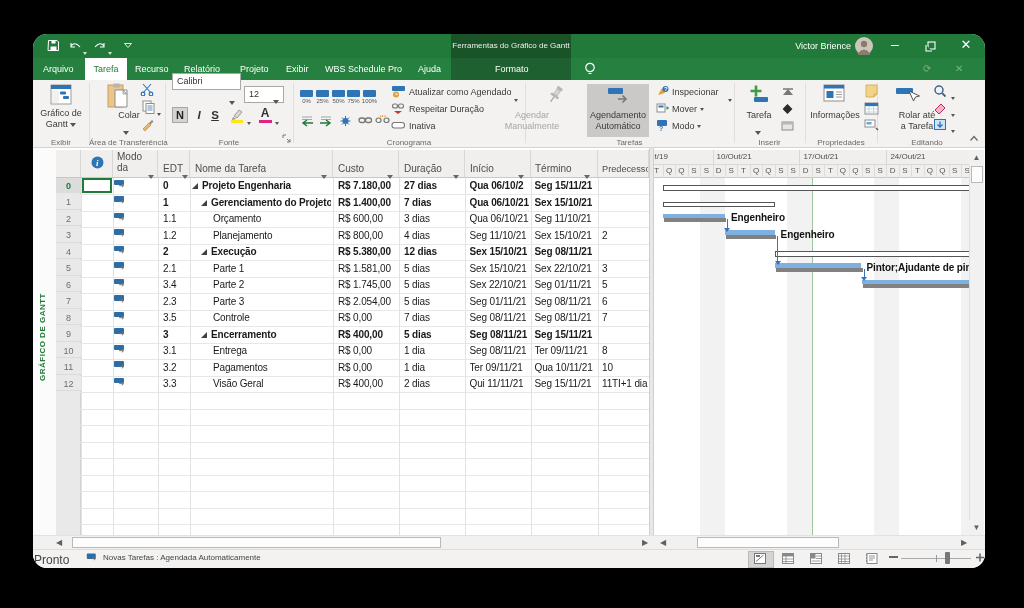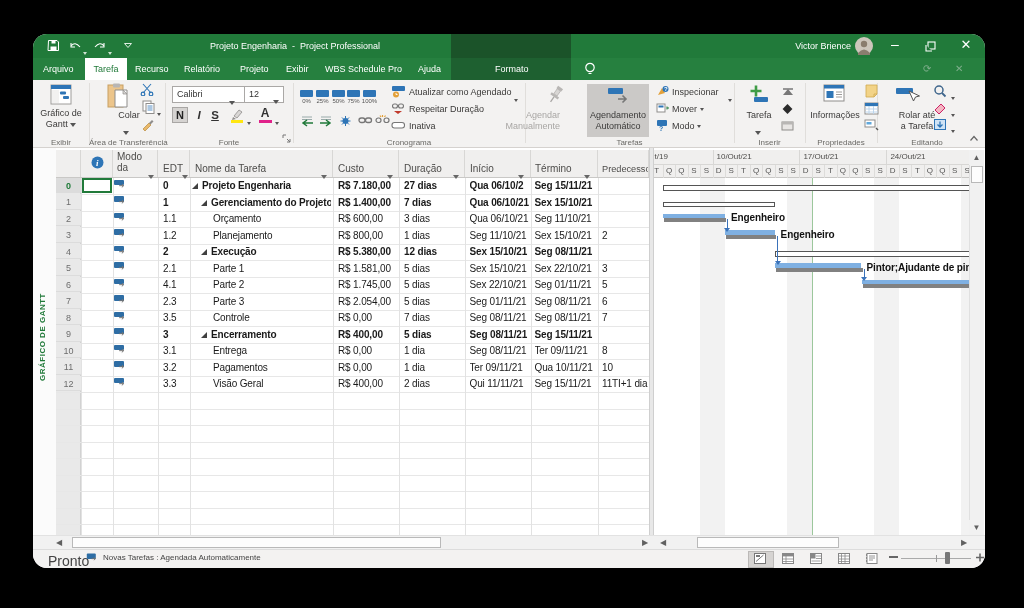--- a/index.html
+++ b/index.html
@@ -34,37 +34,37 @@
 .wc{position:absolute;top:0;height:24px;color:#fff;font-size:13px;text-align:center;line-height:22px;width:30px}
 .modeicon{position:absolute;width:16px;height:11px}
 .mi1{position:absolute;left:0;top:0;width:10px;height:5.5px;background:#2e6da4;border-radius:1px}
 .mi2{position:absolute;left:5px;top:4px;width:7px;height:5px}
 .dd{display:inline-block;width:0;height:0;border-left:3px solid transparent;border-right:3px solid transparent;border-top:4px solid #777;vertical-align:middle}
 .combo{position:absolute;background:#fff;border:1px solid #aaa8a6;font-size:9px;color:#333;padding:2px 4px}
 </style></head><body>
 <div class="win">
 <div class="tb"></div>
 <div class="a" style="left:418px;top:0;width:120px;height:24px;background:#1b5329"></div>
+<div class="a" style="left:418px;top:0;width:120px;height:24px;color:#e8f2e9;font-size:8px;text-align:center;line-height:24px;white-space:nowrap;overflow:hidden">Ferramentas do Gráfico de Gantt</div>
 <svg class="a" style="left:14px;top:5px" width="13" height="13" viewBox="0 0 13 13">
 <path d="M1.5 1.5 h8.5 l1.5 1.5 v8.5 h-10.5 z" fill="none" stroke="#fff" stroke-width="1"></path>
 <rect x="3.5" y="7.5" width="6" height="3.5" fill="#fff"></rect>
       <rect x="4.5" y="1.5" width="4" height="3" fill="#fff"></rect>
     </svg>
 <svg class="a" style="left:36px;top:6px" width="12" height="11" viewBox="0 0 12 11">
 <path d="M2 3 v4 h4 M2 6 q4 -5 9 1" fill="none" stroke="#fff" stroke-width="1.1"></path>
     </svg>
 <div class="a" style="left:50px;top:10px"><span class="dd" style="border-top-color:#cfe3d2;border-left-width:2.5px;border-right-width:2.5px;border-top-width:3px"></span></div>
 <svg class="a" style="left:61px;top:6px" width="12" height="11" viewBox="0 0 12 11">
 <path d="M10 3 v4 h-4 M10 6 q-4 -5 -9 1" fill="none" stroke="#fff" stroke-width="1.1"></path>
     </svg>
 <div class="a" style="left:75px;top:10px"><span class="dd" style="border-top-color:#cfe3d2;border-left-width:2.5px;border-right-width:2.5px;border-top-width:3px"></span></div>
 <svg class="a" style="left:90px;top:7px" width="10" height="9" viewBox="0 0 10 9">
 <path d="M1.5 2.5 h7 l-3.5 4 z" fill="none" stroke="#dfeee2" stroke-width="1"></path>
     </svg>
-<div class="a" style="left:112px;top:0;width:300px;height:24px;line-height:24px;text-align:center;color:#fff;font-size:9px;white-space:nowrap">Projeto Engenharia&nbsp; - &nbsp;Project Professional</div>
 <div class="a" style="left:742px;top:0;width:76px;height:24px;line-height:24px;color:#fff;font-size:9px;text-align:right">Victor Brience</div>
 <svg class="a" style="left:822px;top:3px" width="18" height="18" viewBox="0 0 18 18">
 <circle cx="9" cy="9" r="9" fill="#cdc6bc"></circle>
 <circle cx="9" cy="7" r="3.2" fill="#8a7d6e"></circle>
 <path d="M3 16 q6 -7 12 0 v2 h-12 z" fill="#8a7d6e"></path>
     </svg>
 <div class="wc" style="left:847px;font-size:14px;line-height:20px">–</div>
 <svg class="a" style="left:892px;top:7px" width="11" height="11" viewBox="0 0 11 11">
 <rect x="3" y="1" width="7" height="7" fill="none" stroke="#fff" stroke-width="1.1"></rect>
 <path d="M1 4 v6 h6" fill="#1f7537" stroke="#fff" stroke-width="1.1"></path>
@@ -128,21 +128,21 @@
 <svg class="a" style="left:109px;top:66px" width="13" height="14" viewBox="0 0 13 14">
 <rect x="1" y="1" width="8" height="10" fill="#fff" stroke="#8f8d8b"></rect>
 <rect x="4" y="3.5" width="8" height="10" fill="#fff" stroke="#8f8d8b"></rect>
 <path d="M5.5 6 h5 M5.5 8 h5 M5.5 10 h5" stroke="#2e75b6" stroke-width=".8"></path>
     </svg>
 <div class="a" style="left:124px;top:71px"><span class="dd" style="border-top-color:#555;border-left-width:2.5px;border-right-width:2.5px;border-top-width:3px"></span></div>
 <svg class="a" style="left:108px;top:84px" width="13" height="13" viewBox="0 0 13 13">
 <path d="M2 11 l6-6 2 2 -6 6 z" fill="#e9b96b" stroke="#b98b3f" stroke-width=".7"></path>
 <path d="M8 5 l3-3 1.5 1.5 -3 3 z" fill="#8f8d8b"></path>
     </svg>
-<div class="combo" style="left:139px;top:52px;width:82px;height:17px">Calibri</div>
+<div class="combo" style="left:139px;top:39px;width:69px;height:17px">Calibri</div>
 <div class="a" style="left:196px;top:59px"><span class="dd" style="border-top-color:#555"></span></div>
 <div class="combo" style="left:211px;top:52px;width:40px;height:17px">12</div>
 <div class="a" style="left:240px;top:58px"><span class="dd" style="border-top-color:#555"></span></div>
 <div class="a" style="left:139px;top:73px;width:16px;height:16px;background:#d5d3d1;border:1px solid #a8a6a4;font-weight:bold;font-size:11px;text-align:center;line-height:15px;color:#222">N</div>
 <div class="a" style="left:159px;top:73px;width:14px;height:16px;font-style:italic;font-size:11.5px;font-weight:bold;text-align:center;line-height:16px;color:#333">I</div>
 <div class="a" style="left:175px;top:73px;width:14px;height:16px;font-size:11.5px;font-weight:bold;text-align:center;line-height:16px;color:#333;text-decoration:underline">S</div>
 <svg class="a" style="left:196px;top:73px" width="16" height="16" viewBox="0 0 16 16">
 <path d="M5 9 l5-6 3 2 -5 6 z" fill="#d9d7d5" stroke="#8f8d8b" stroke-width=".8"></path>
 <path d="M4 10 l3 2 -4 1 z" fill="#8f8d8b"></path>
 <rect x="2" y="13" width="12" height="3" fill="#ffe611"></rect>
@@ -203,21 +203,21 @@
     </svg>
 <div class="rbtxt" style="left:376px;top:87px">Inativa</div>
 <svg class="a" style="left:513px;top:50px" width="20" height="22" viewBox="0 0 20 22">
 <g transform="rotate(35 10 10)">
         <rect x="7" y="2" width="6" height="3" fill="#b8b6b4"></rect>
 <rect x="8" y="5" width="4" height="6" fill="#d8d6d4" stroke="#a8a6a4" stroke-width=".6"></rect>
 <rect x="5.5" y="11" width="9" height="2.5" fill="#b8b6b4"></rect>
 <path d="M10 13.5 v6" stroke="#a8a6a4" stroke-width="1.3"></path>
       </g>
     </svg>
-<div class="rbtxt" style="left:471px;top:76px;width:56px;text-align:right;color:#a8a6a4">Agendar<br>Manualmente</div>
+<div class="rbtxt" style="left:471px;top:76px;width:56px;text-align:center;color:#a8a6a4">Agendar<br>Manualmente</div>
 <div class="a" style="left:554px;top:50px;width:62px;height:53px;background:#cbc9c7"></div>
 <svg class="a" style="left:573px;top:52px" width="24" height="18" viewBox="0 0 24 18">
 <rect x="2" y="2" width="15" height="6" fill="#2e75b6" rx="1"></rect>
 <path d="M12 13 h8 M16.5 9.5 l3.5 3.5 -3.5 3.5" stroke="#777" stroke-width="1.6" fill="none"></path>
     </svg>
 <div class="rbtxt" style="left:554px;top:76px;width:62px;text-align:center">Agendamento<br>Automático</div>
 <svg class="a" style="left:623px;top:51px" width="13" height="12" viewBox="0 0 13 12">
 <path d="M2 10 l4 -7 3 5 z" fill="#e3a13a"></path>
       <circle cx="9.5" cy="4" r="3" fill="#2e75b6"></circle>
 <text x="8" y="6.3" font-size="6" fill="#fff" font-weight="bold">?</text>
@@ -406,21 +406,21 @@
 <div class="num" style="top:193.0px;height:15.5px;line-height:16px;">3</div>
 <div class="modeicon" style="left:81px;top:195.2px">
       <div class="mi1"></div>
 <svg class="mi2" width="8" height="6" viewBox="0 0 8 6">
         <path d="M0 2 h5 M3.2 0 l2.3 2 -2.3 2" fill="none" stroke="#737373" stroke-width="1.2"></path>
       </svg>
     </div>
 <div class="cell " style="left:130px;top:195.5px;width:26px">1.2</div>
 <div class="cell " style="left:180px;top:195.5px;width:118px">Planejamento</div>
 <div class="cell " style="left:305px;top:195.5px;width:59px">R$ 800,00</div>
-<div class="cell " style="left:371px;top:195.5px;width:59px">1 dias</div>
+<div class="cell " style="left:371px;top:195.5px;width:59px">4 dias</div>
 <div class="cell " style="left:436.5px;top:195.5px;width:61px">Seg 11/10/21</div>
 <div class="cell " style="left:501.5px;top:195.5px;width:61px">Sex 15/10/21</div>
 <div class="cell" style="left:569px;top:195.5px;width:46px">2</div>
 <div class="num" style="top:209.5px;height:15.5px;line-height:16px;">4</div>
 <div class="modeicon" style="left:81px;top:211.7px">
       <div class="mi1"></div>
 <svg class="mi2" width="8" height="6" viewBox="0 0 8 6">
         <path d="M0 2 h5 M3.2 0 l2.3 2 -2.3 2" fill="none" stroke="#737373" stroke-width="1.2"></path>
       </svg>
     </div>
@@ -446,21 +446,21 @@
 <div class="cell " style="left:436.5px;top:228.5px;width:61px">Sex 15/10/21</div>
 <div class="cell " style="left:501.5px;top:228.5px;width:61px">Sex 22/10/21</div>
 <div class="cell" style="left:569px;top:228.5px;width:46px">3</div>
 <div class="num" style="top:242.5px;height:15.5px;line-height:16px;">6</div>
 <div class="modeicon" style="left:81px;top:244.7px">
       <div class="mi1"></div>
 <svg class="mi2" width="8" height="6" viewBox="0 0 8 6">
         <path d="M0 2 h5 M3.2 0 l2.3 2 -2.3 2" fill="none" stroke="#737373" stroke-width="1.2"></path>
       </svg>
     </div>
-<div class="cell " style="left:130px;top:245.0px;width:26px">4.1</div>
+<div class="cell " style="left:130px;top:245.0px;width:26px">3.4</div>
 <div class="cell " style="left:180px;top:245.0px;width:118px">Parte 2</div>
 <div class="cell " style="left:305px;top:245.0px;width:59px">R$ 1.745,00</div>
 <div class="cell " style="left:371px;top:245.0px;width:59px">5 dias</div>
 <div class="cell " style="left:436.5px;top:245.0px;width:61px">Sex 22/10/21</div>
 <div class="cell " style="left:501.5px;top:245.0px;width:61px">Seg 01/11/21</div>
 <div class="cell" style="left:569px;top:245.0px;width:46px">5</div>
 <div class="num" style="top:259.0px;height:15.5px;line-height:16px;">7</div>
 <div class="modeicon" style="left:81px;top:261.2px">
       <div class="mi1"></div>
 <svg class="mi2" width="8" height="6" viewBox="0 0 8 6">
@@ -642,21 +642,21 @@
 <div class="sbarrow" style="left:936px;top:486px;width:15px;height:15px;line-height:15px">▼</div>
 <div class="sbthumb" style="left:937.5px;top:132px;width:12px;height:17px"></div>
 <div class="a sb" style="left:0px;top:501.0px;width:952px;height:14px;border-top:1px solid #e2e2e2"></div>
 <div class="sbarrow" style="left:19px;top:502.0px;width:14px;height:13px;line-height:13px">◀</div>
 <div class="sbarrow" style="left:605px;top:502.0px;width:14px;height:13px;line-height:13px">▶</div>
 <div class="sbthumb" style="left:39px;top:502.5px;width:369px;height:11px"></div>
 <div class="sbarrow" style="left:623px;top:502.0px;width:14px;height:13px;line-height:13px">◀</div>
 <div class="sbarrow" style="left:924px;top:502.0px;width:14px;height:13px;line-height:13px">▶</div>
 <div class="sbthumb" style="left:664px;top:502.5px;width:142px;height:11px"></div>
 <div class="a" style="left:0;top:515px;width:952px;height:19px;background:#f3f2f1;border-top:1px solid #dcdcdc"></div>
-<div class="a" style="left:15px;top:519px;font-size:14px;color:#444">Pronto</div>
+<div class="a" style="left:1px;top:519px;font-size:12px;color:#444">Pronto</div>
 <div class="modeicon" style="left:53px;top:519px;transform:scale(0.9)">
       <div class="mi1"></div>
 <svg class="mi2" width="8" height="6" viewBox="0 0 8 6">
         <path d="M0 2 h5 M3.2 0 l2.3 2 -2.3 2" fill="none" stroke="#737373" stroke-width="1.2"></path>
       </svg>
     </div>
 <div class="a" style="left:70px;top:519px;font-size:8px;color:#444">Novas Tarefas : Agendada Automaticamente</div>
 <div class="a" style="left:715px;top:516.5px;width:26px;height:17px;background:#d6d4d2;border:1px solid #bbb9b7"></div>
 <svg class="a" style="left:721px;top:519px" width="12" height="11" viewBox="0 0 12 11">
 <rect x="0.5" y="0.5" width="11" height="10" fill="#fff" stroke="#777"></rect>

